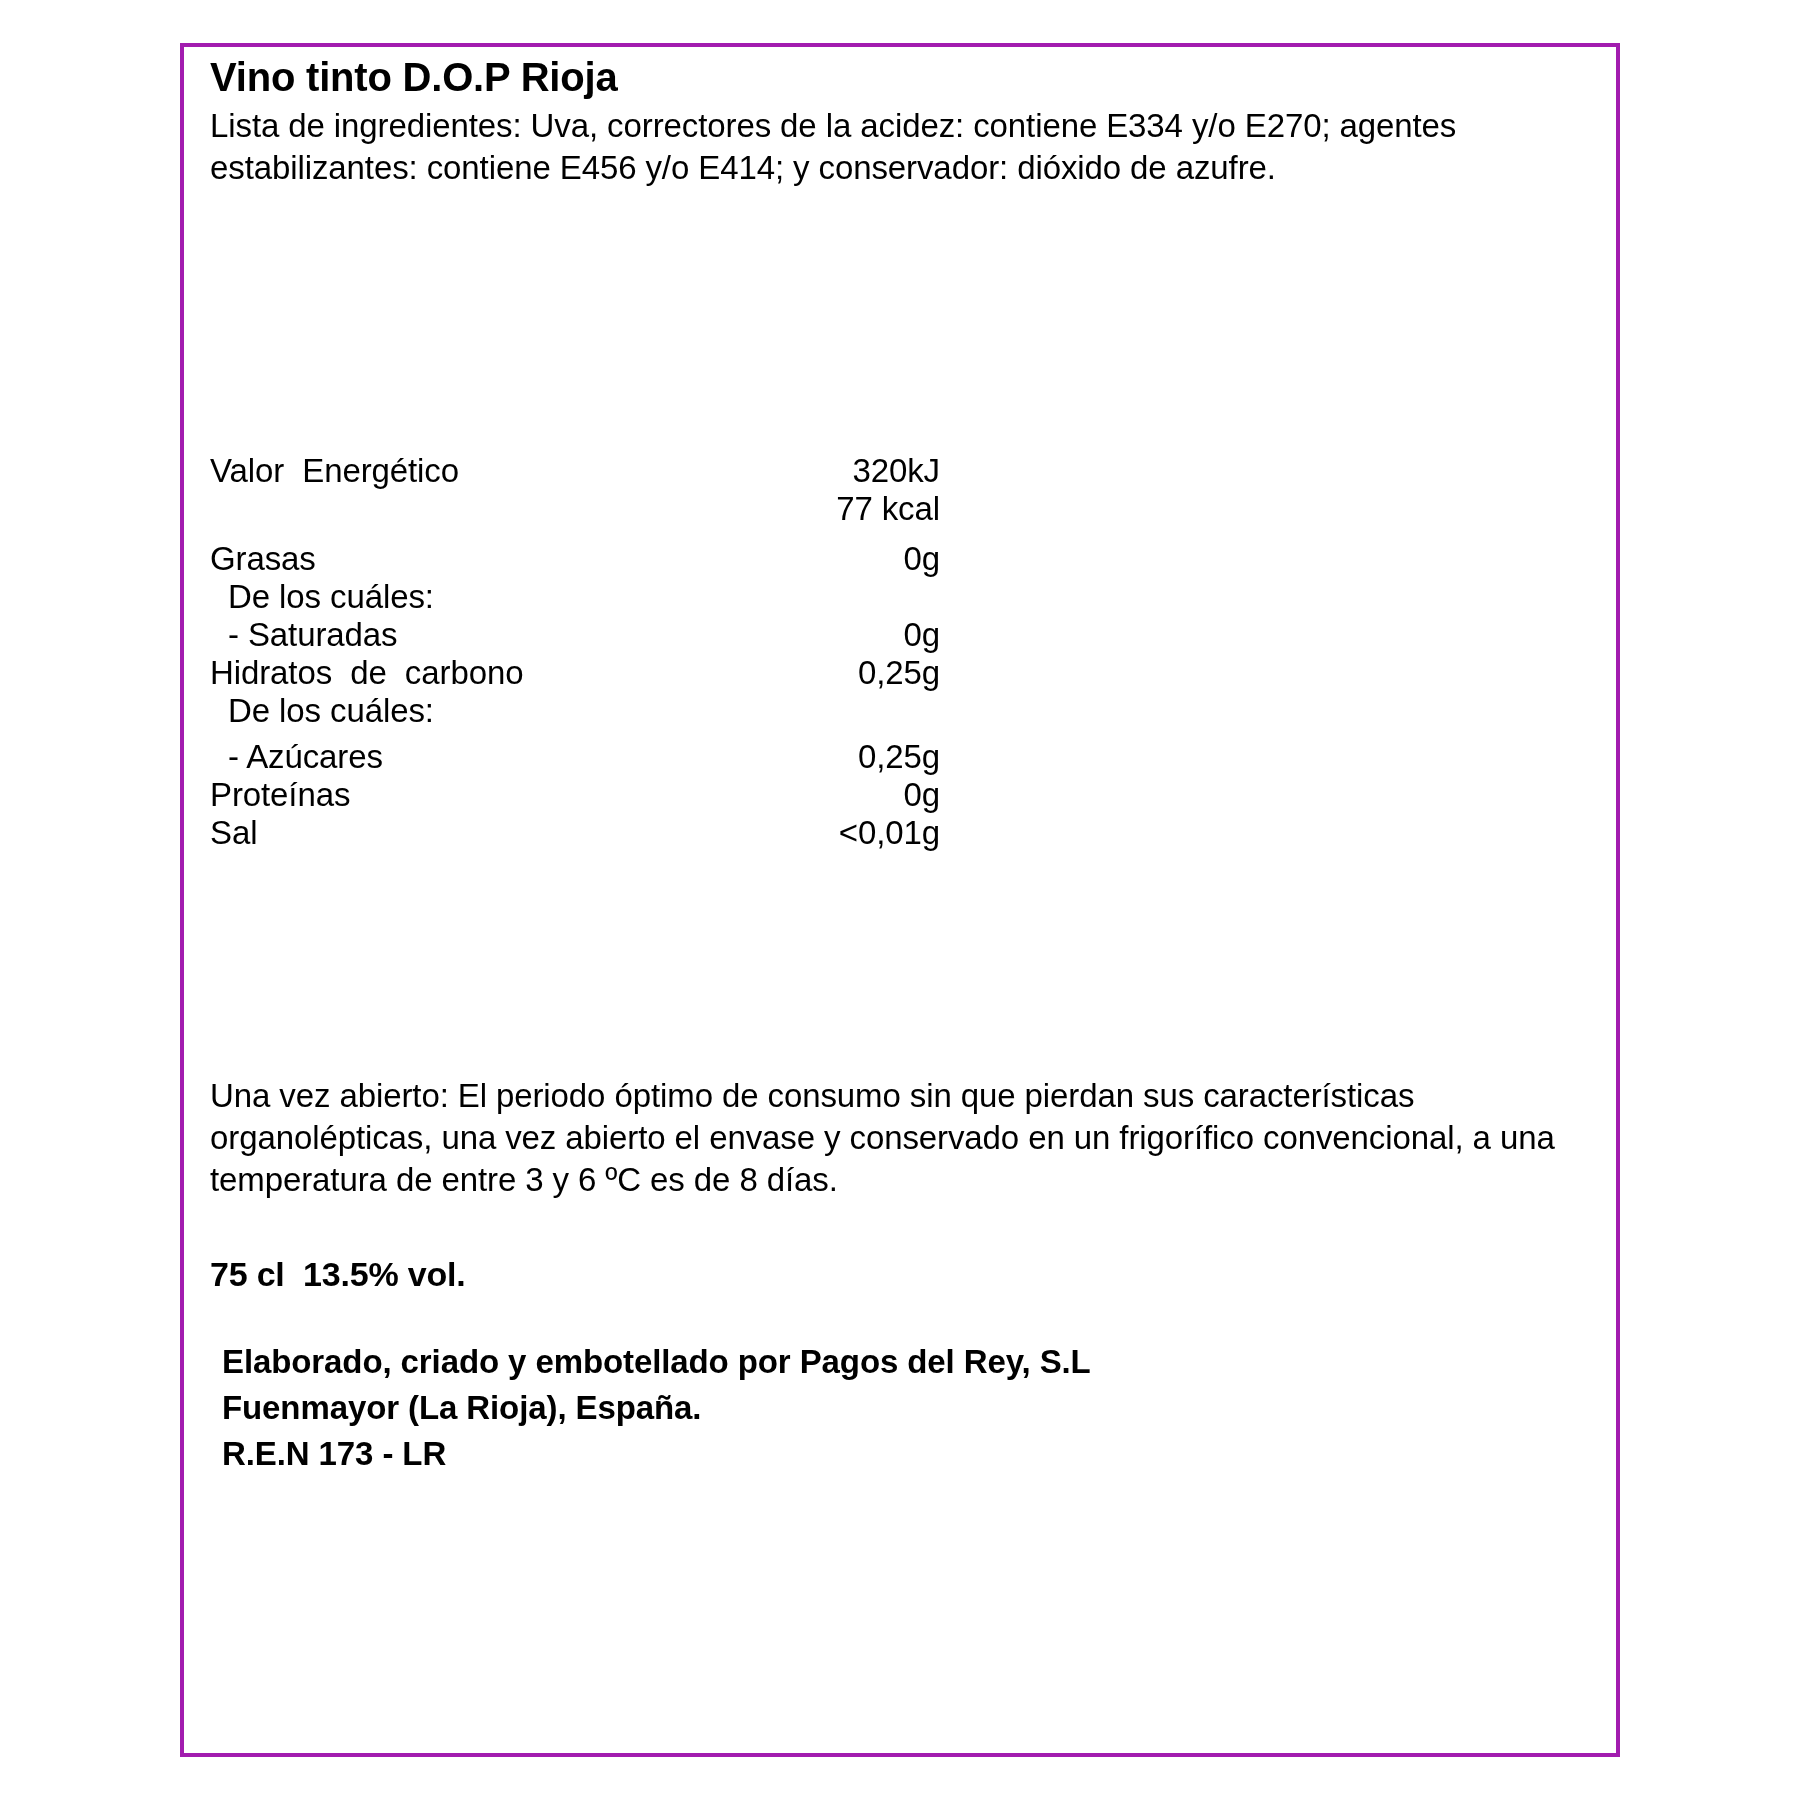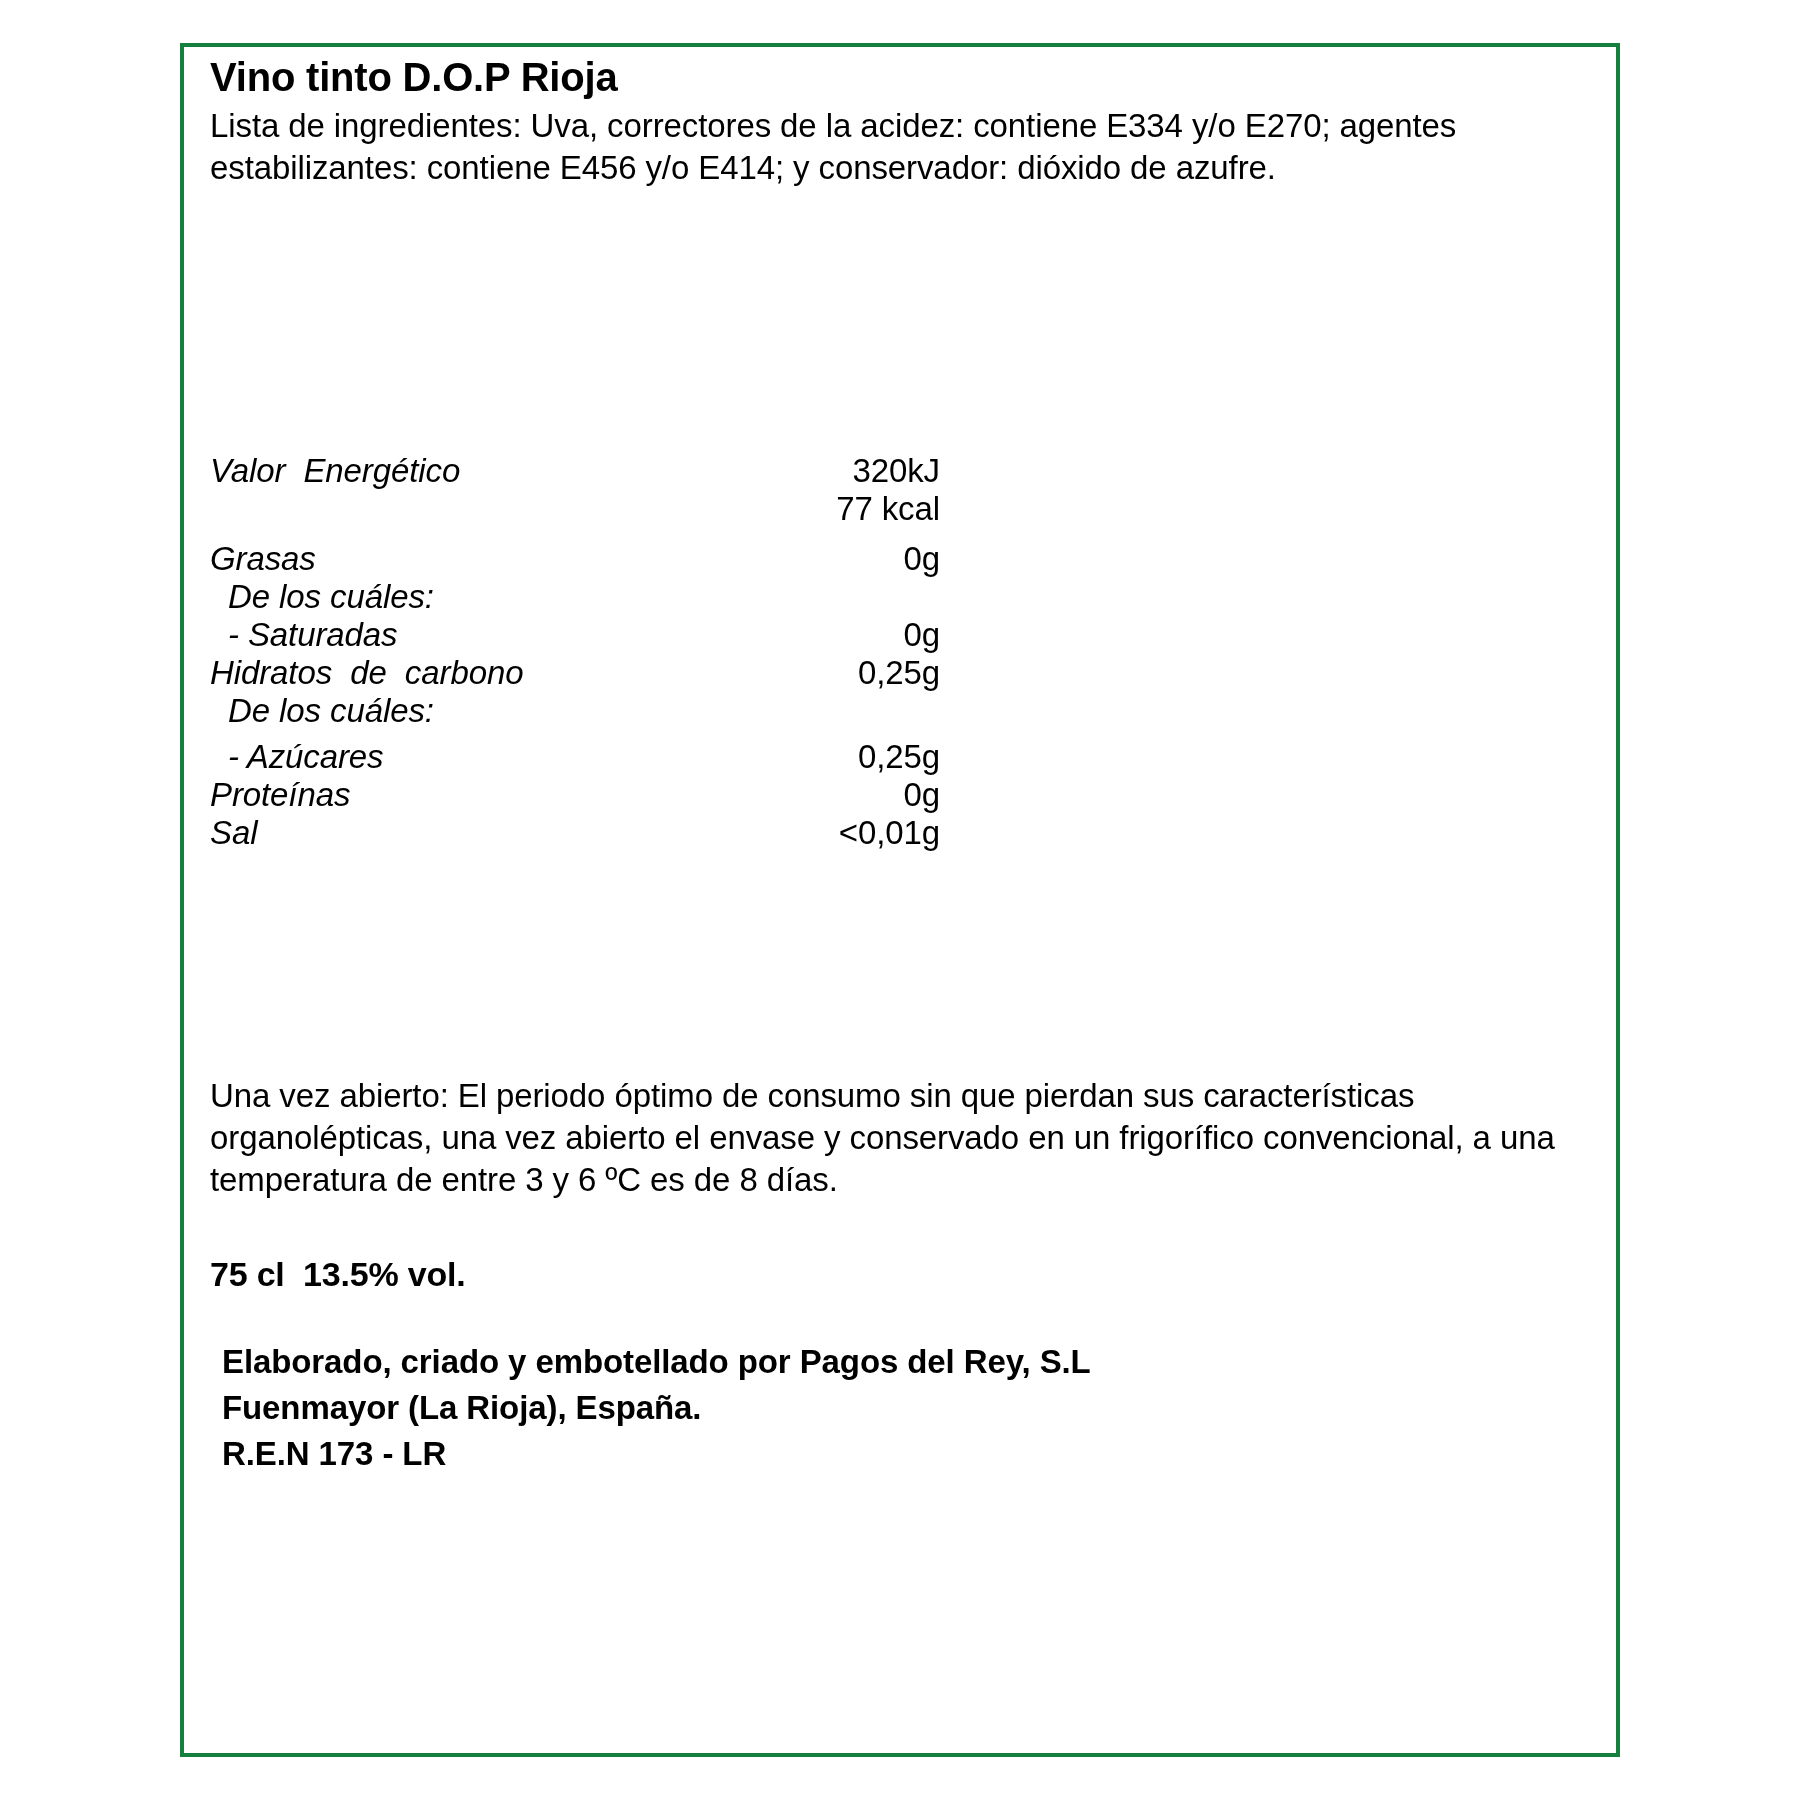--- a/index.html
+++ b/index.html
@@ -14,21 +14,21 @@
     color: #000000;
     -webkit-font-smoothing: antialiased;
   }
 
   .label-box {
     position: absolute;
     left: 180px;
     top: 43px;
     width: 1440px;
     height: 1714px;
-    border: 4px solid #15803d;
+    border: 4px solid #a21caf;
     box-sizing: border-box;
     background: #ffffff;
   }
 
   .inner {
     position: absolute;
     left: 0;
     top: 0;
     right: 0;
     bottom: 0;
@@ -69,21 +69,20 @@
     height: 38px;
     font-size: 33px;
     line-height: 38px;
     letter-spacing: -0.1px;
   }
   .nutri-name {
     position: absolute;
     left: 0;
     top: 0;
     white-space: pre;
-    font-style: italic;
   }
   .nutri-name.indent1 { left: 18px; }
   .nutri-name.indent2 { left: 18px; }
   .nutri-value {
     position: absolute;
     left: 470px;
     width: 260px;
     top: 0;
     text-align: right;
     white-space: pre;

